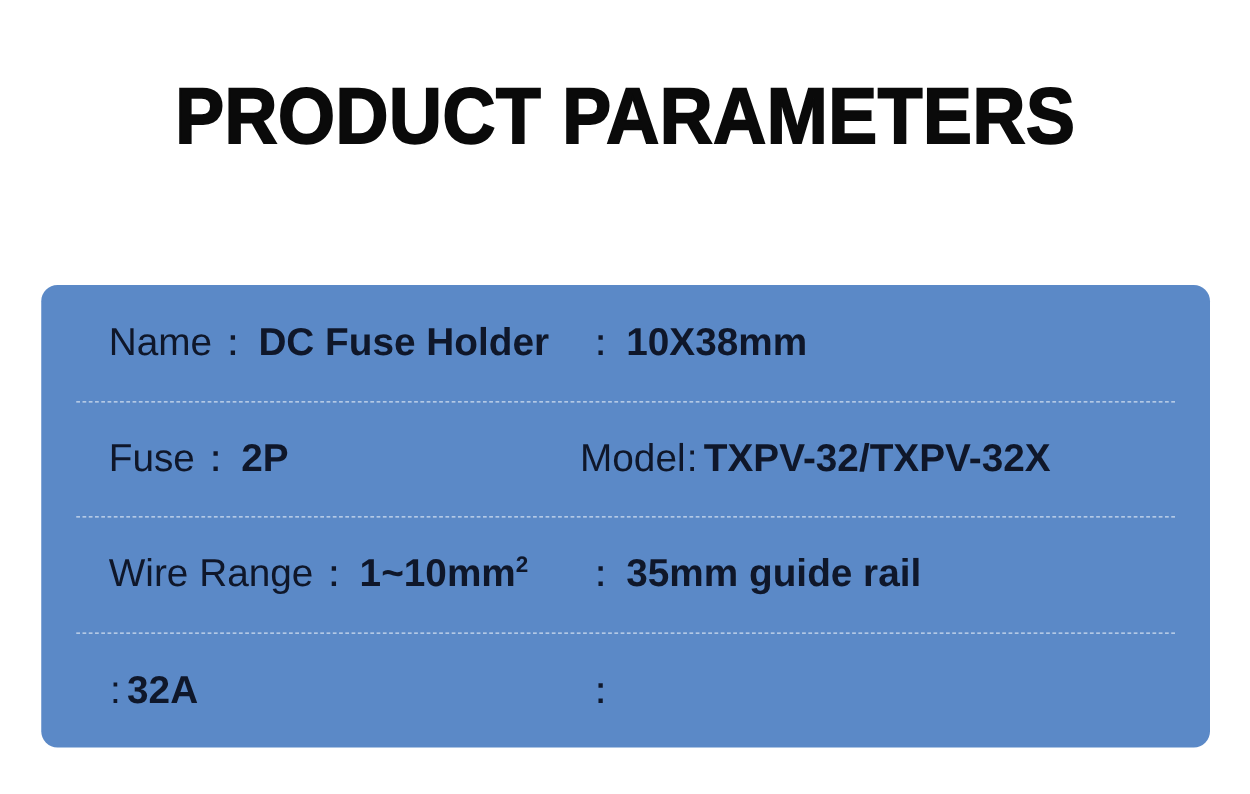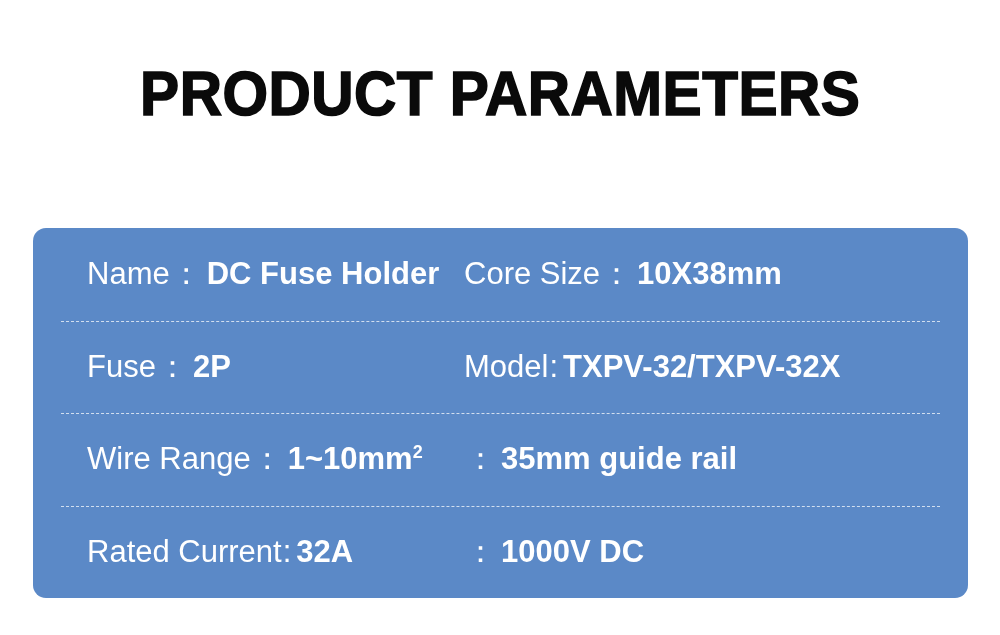--- a/index.html
+++ b/index.html
@@ -73,21 +73,21 @@
     left: 0;
     right: 0;
     top: 0;
     height: 0;
     border-top: 1.5px dashed rgba(255,255,255,0.72);
   }
 
   .cell {
     display: flex;
     align-items: baseline;
-    color: #ffffff;
+    color: #0f172a;
     font-size: 31px;
     font-weight: 400;
     line-height: 1.1;
     white-space: nowrap;
   }
   .cell-left {
     width: 395px;
     flex: 0 0 395px;
     padding-left: 26px;
     box-sizing: border-box;
@@ -149,21 +149,20 @@
 
   <div class="param-card">
 
     <div class="param-row">
       <div class="cell cell-left">
         <span class="lbl">Name</span>
           <span class="sep">：</span>
           <span class="val">DC Fuse Holder</span>
       </div>
       <div class="cell cell-right">
-        <span class="lbl">Core Size</span>
           <span class="sep">：</span>
           <span class="val">10X38mm</span>
       </div>
     </div>
 
     <div class="param-row">
       <div class="cell cell-left">
         <span class="lbl">Fuse</span>
           <span class="sep">：</span>
           <span class="val">2P</span>
@@ -182,26 +181,24 @@
           <span class="val"><span>1~10mm</span><sup>2</sup></span>
       </div>
       <div class="cell cell-right">
           <span class="sep">：</span>
           <span class="val">35mm guide rail</span>
       </div>
     </div>
 
     <div class="param-row">
       <div class="cell cell-left">
-        <span class="lbl">Rated Current</span>
           <span class="sep">:</span>
           <span class="val">32A</span>
       </div>
       <div class="cell cell-right">
           <span class="sep">：</span>
-          <span class="val">1000V DC</span>
       </div>
     </div>
 
   </div>
 
 
 </div>
 
 </body></html>

